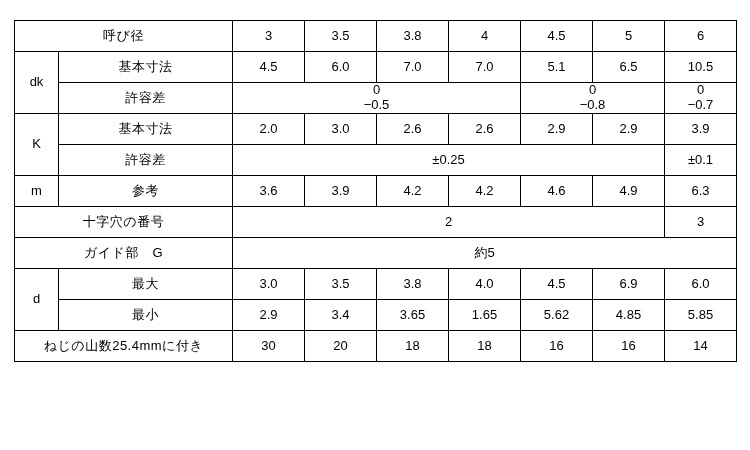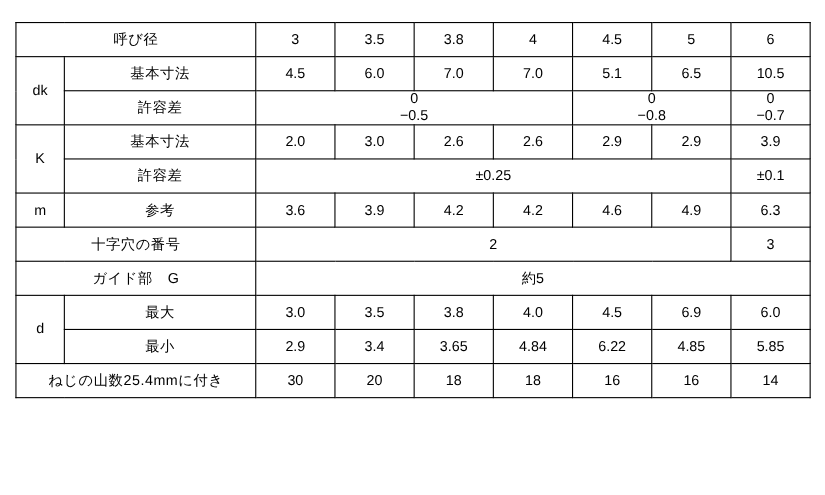--- a/index.html
+++ b/index.html
@@ -174,22 +174,22 @@
         <td class="val">4.5</td>
         <td class="val">6.9</td>
         <td class="val">6.0</td>
       </tr>
 
       <tr>
         <td class="lbl">最小</td>
         <td class="val">2.9</td>
         <td class="val">3.4</td>
         <td class="val">3.65</td>
-        <td class="val">4.84</td>
-        <td class="val">6.22</td>
+        <td class="val">1.65</td>
+        <td class="val">5.62</td>
         <td class="val">4.85</td>
         <td class="val">5.85</td>
       </tr>
 
       <tr>
         <td class="lbl wide" colspan="2">ねじの山数25.4mmに付き</td>
         <td class="val">30</td>
         <td class="val">20</td>
         <td class="val">18</td>
         <td class="val">18</td>

